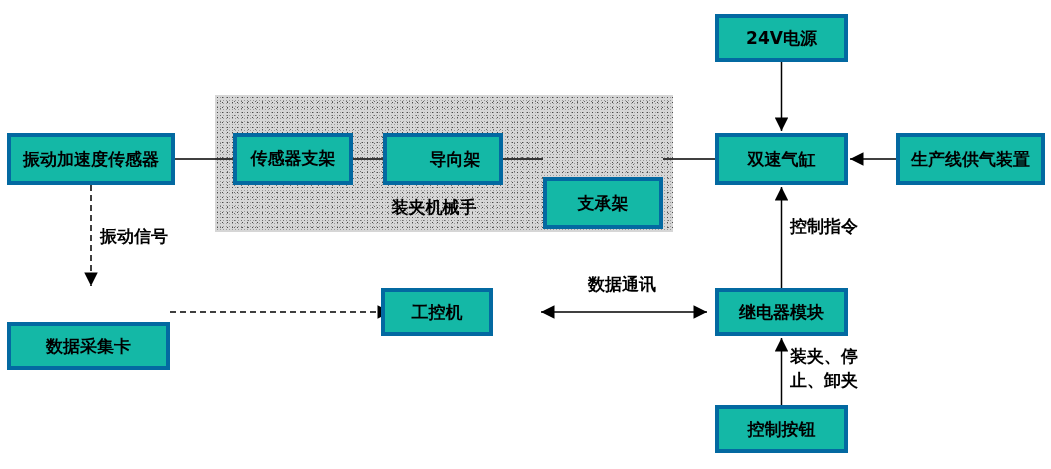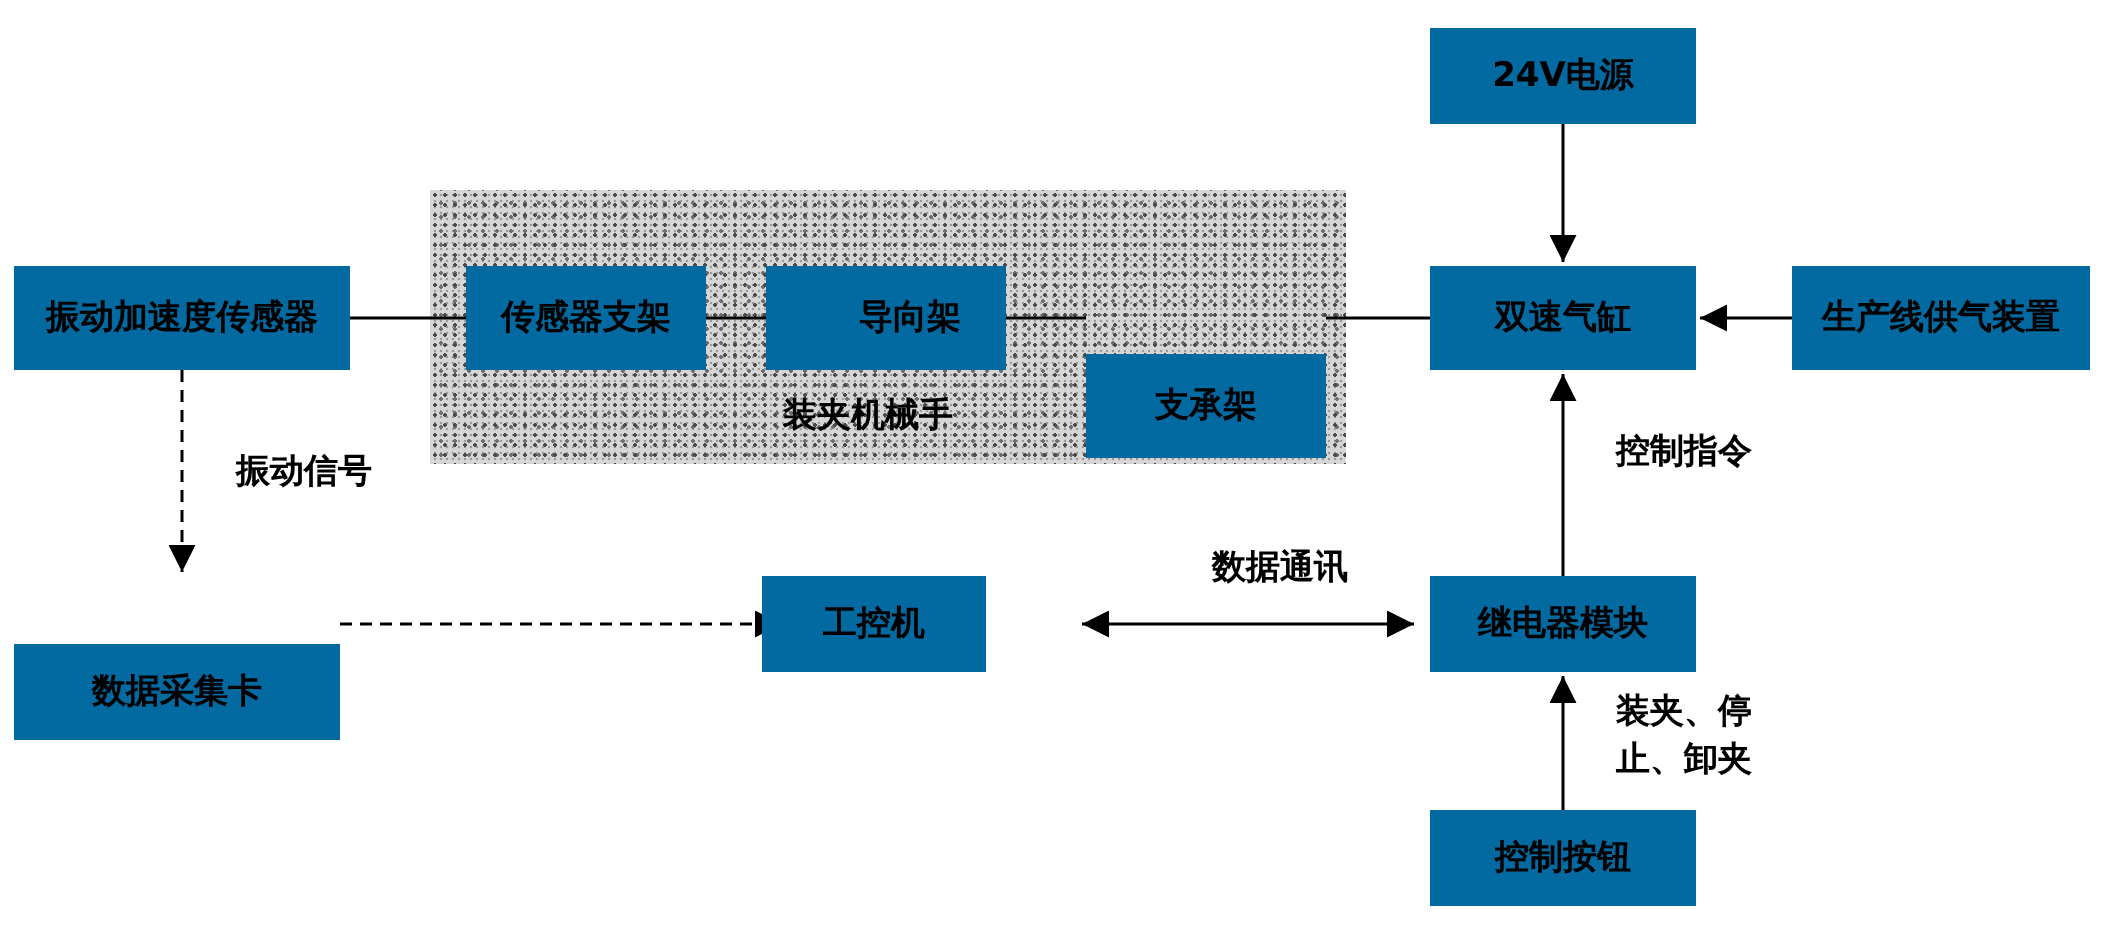--- a/index.html
+++ b/index.html
@@ -8,21 +8,21 @@
     width: 1051px;
     height: 469px;
     background: #ffffff;
     font-family: "DejaVu Sans", "Liberation Sans", sans-serif;
     overflow: hidden;
   }
   .node {
     position: absolute;
     box-sizing: border-box;
     border: 4px solid #0369a1;
-    background: #0369a1;
+    background: #14b8a6;
     display: flex;
     align-items: center;
     justify-content: center;
     font-size: 17px;
     font-weight: bold;
     color: #000000;
     text-align: center;
     line-height: 1.2;
     z-index: 3;
   }
@@ -39,21 +39,20 @@
     z-index: 1;
   }
   .edge-label {
     position: absolute;
     font-size: 17px;
     font-weight: bold;
     color: #000000;
     white-space: pre-line;
     line-height: 24px;
     z-index: 4;
-    margin-left: 18px;
   }
   .group-label {
     position: absolute;
     left: 376px; top: 196px; width: 116px;
     text-align: center;
     font-size: 17px;
     font-weight: bold;
     color: #000000;
     z-index: 2;
   }

